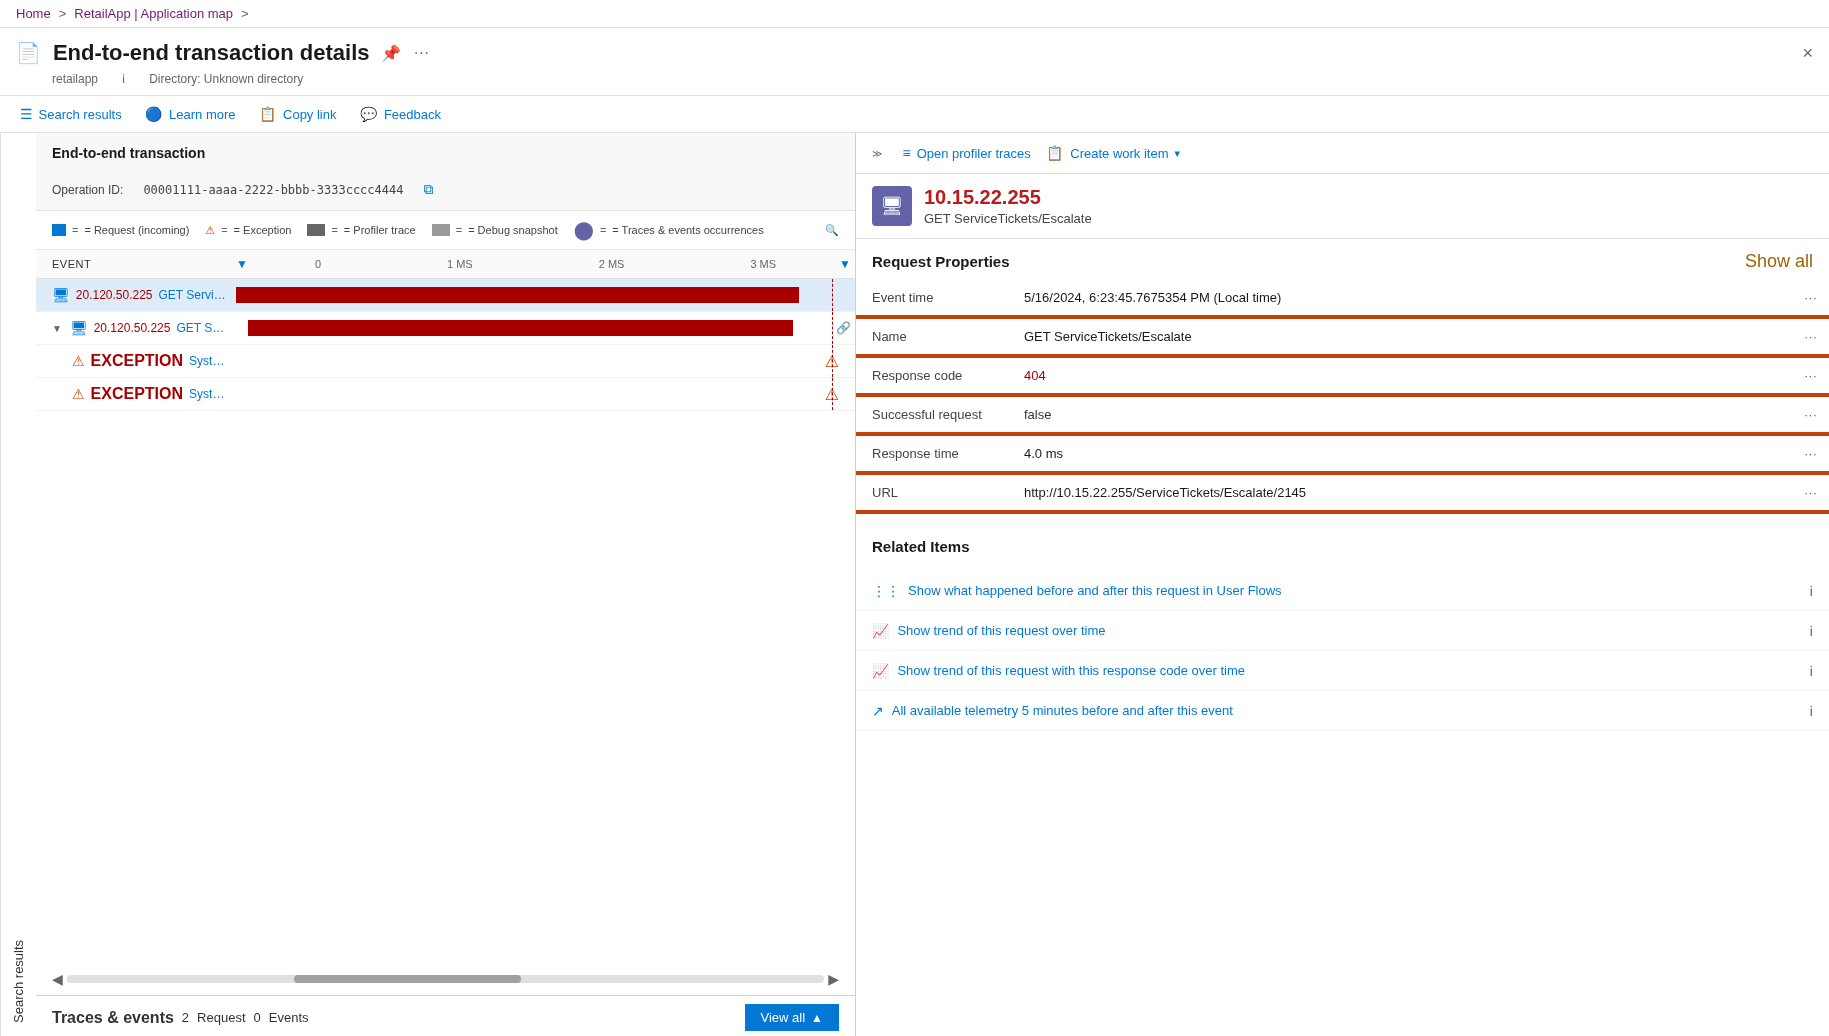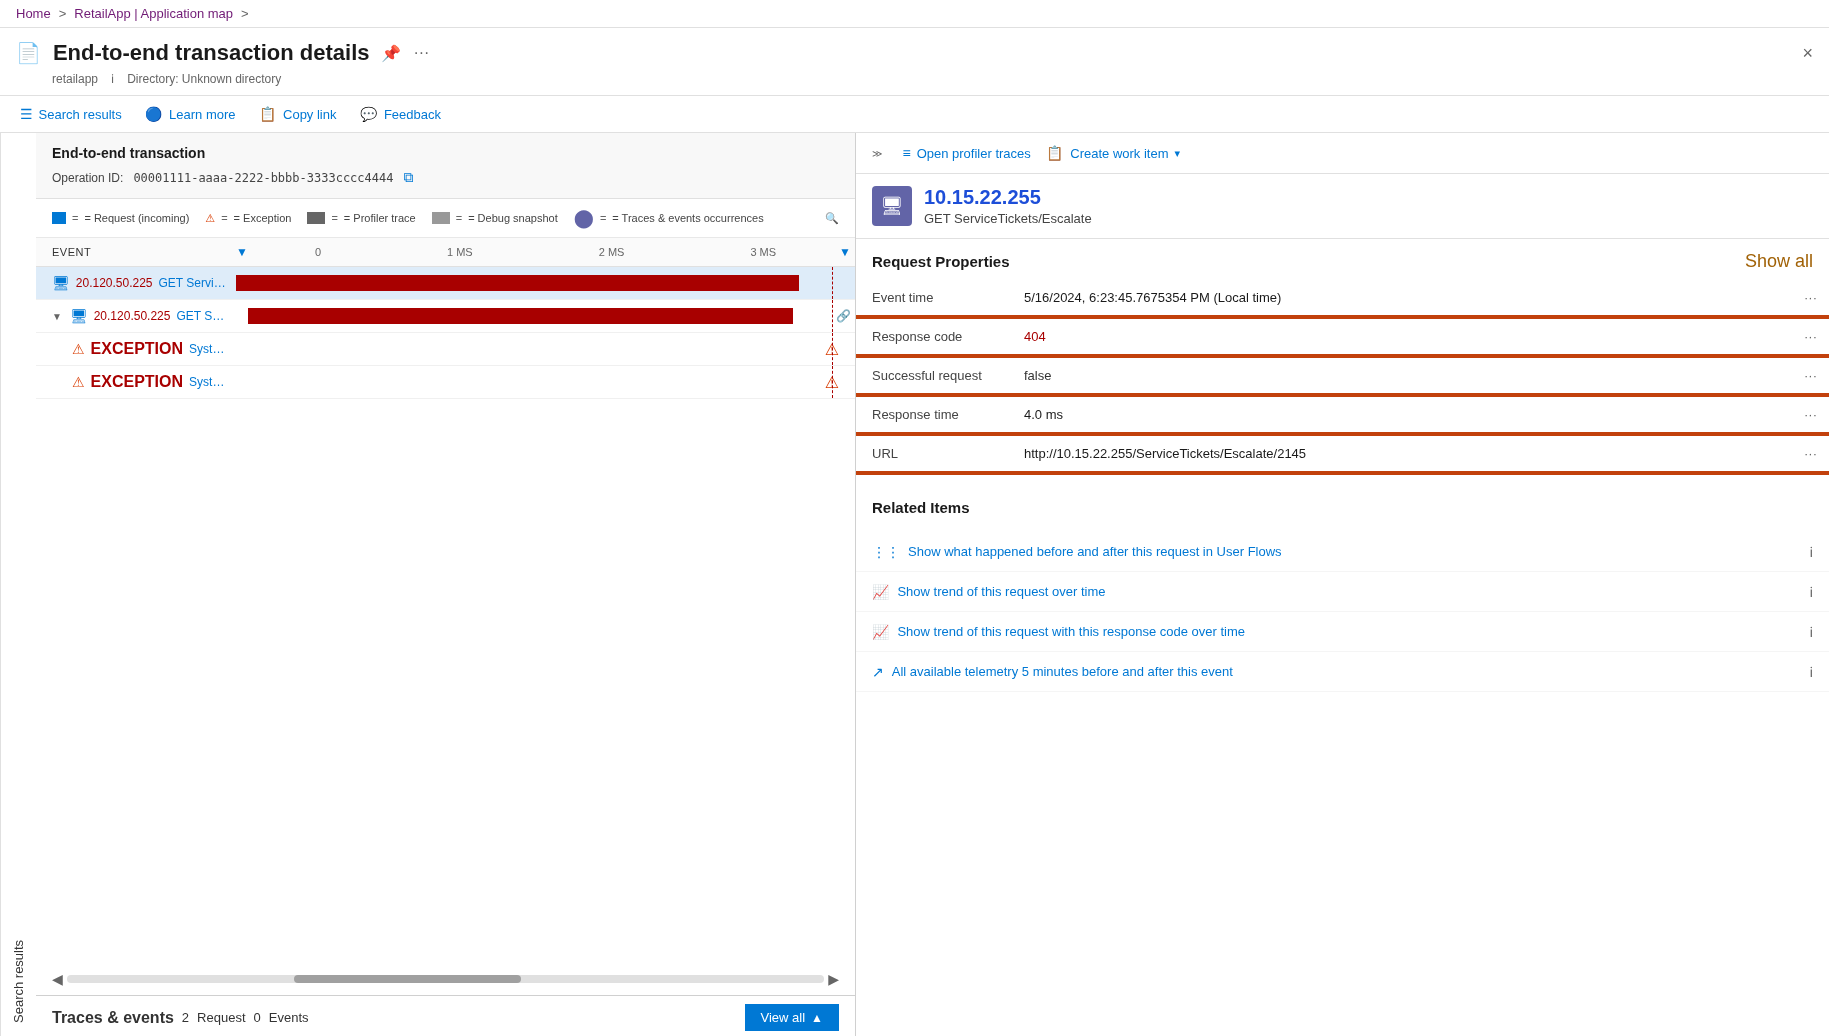--- a/index.html
+++ b/index.html
@@ -27,21 +27,21 @@
       align-items: center;
       gap: 12px;
     }
     .page-icon { color: #0078d4; font-size: 20px; }
     .page-title { font-size: 22px; font-weight: 600; color: #1a1a1a; }
     .pin-icon, .ellipsis-icon { color: #666; cursor: pointer; font-size: 16px; }
     .close-icon { margin-left: auto; color: #666; cursor: pointer; font-size: 18px; font-weight: 300; }
     .subtitle-row {
       display: flex;
       align-items: center;
-      gap: 13px;
+      gap: 24px;
       margin-left: 36px;
       padding: 4px 0 8px 0;
       font-size: 12px;
       color: #666;
     }
     .info-icon { color: #666; font-size: 12px; }
 
     .toolbar {
       background: white;
       display: flex;
@@ -94,22 +94,22 @@
 
     .transaction-header {
       padding: 12px 16px;
       border-bottom: 1px solid #e0e0e0;
       background: #f8f8f8;
     }
     .transaction-title { font-weight: 700; font-size: 14px; color: #1a1a1a; }
     .operation-id-row {
       display: flex;
       align-items: center;
-      gap: 10px;
-      margin-top: 8px;
+      gap: 20px;
+      margin-top: 20px;
       font-size: 12px;
       color: #444;
     }
     .operation-id-value { color: #444; font-family: monospace; }
     .copy-icon { color: #0078d4; cursor: pointer; font-size: 14px; }
 
     .legend-row {
       display: flex;
       align-items: center;
       gap: 16px;
@@ -276,21 +276,21 @@
       height: 40px;
       background: #6264a7;
       border-radius: 4px;
       display: flex;
       align-items: center;
       justify-content: center;
       color: white;
       font-size: 18px;
     }
     .request-info-box { display: flex; flex-direction: column; gap: 2px; }
-    .request-ip { font-size: 20px; font-weight: 600; color: #1d4ed8; }
+    .request-ip { font-size: 20px; font-weight: 600; color: #b91c1c; }
     .request-path { font-size: 13px; color: #444; }
 
     .section-header {
       display: flex;
       justify-content: space-between;
       align-items: center;
       padding: 12px 16px 8px 16px;
     }
     .section-title { font-size: 15px; font-weight: 700; color: #1a1a1a; }
     .show-all-link { color: #a16207; cursor: pointer; font-size: 18px; }
@@ -574,20 +574,25 @@
     </div>
 
     <table class="properties-table">
       <tbody>
         <tr>
           <td class="prop-name">Event time</td>
           <td class="prop-value">5/16/2024, 6:23:45.7675354 PM (Local time)</td>
           <td class="prop-menu">···</td>
         </tr>
         <tr>
+          <td class="prop-name">Name</td>
+          <td class="prop-value">GET ServiceTickets/Escalate</td>
+          <td class="prop-menu">···</td>
+        </tr>
+        <tr>
           <td class="prop-name">Response code</td>
           <td class="prop-value error">404</td>
           <td class="prop-menu">···</td>
         </tr>
         <tr>
           <td class="prop-name">Successful request</td>
           <td class="prop-value false-val">false</td>
           <td class="prop-menu">···</td>
         </tr>
         <tr>

